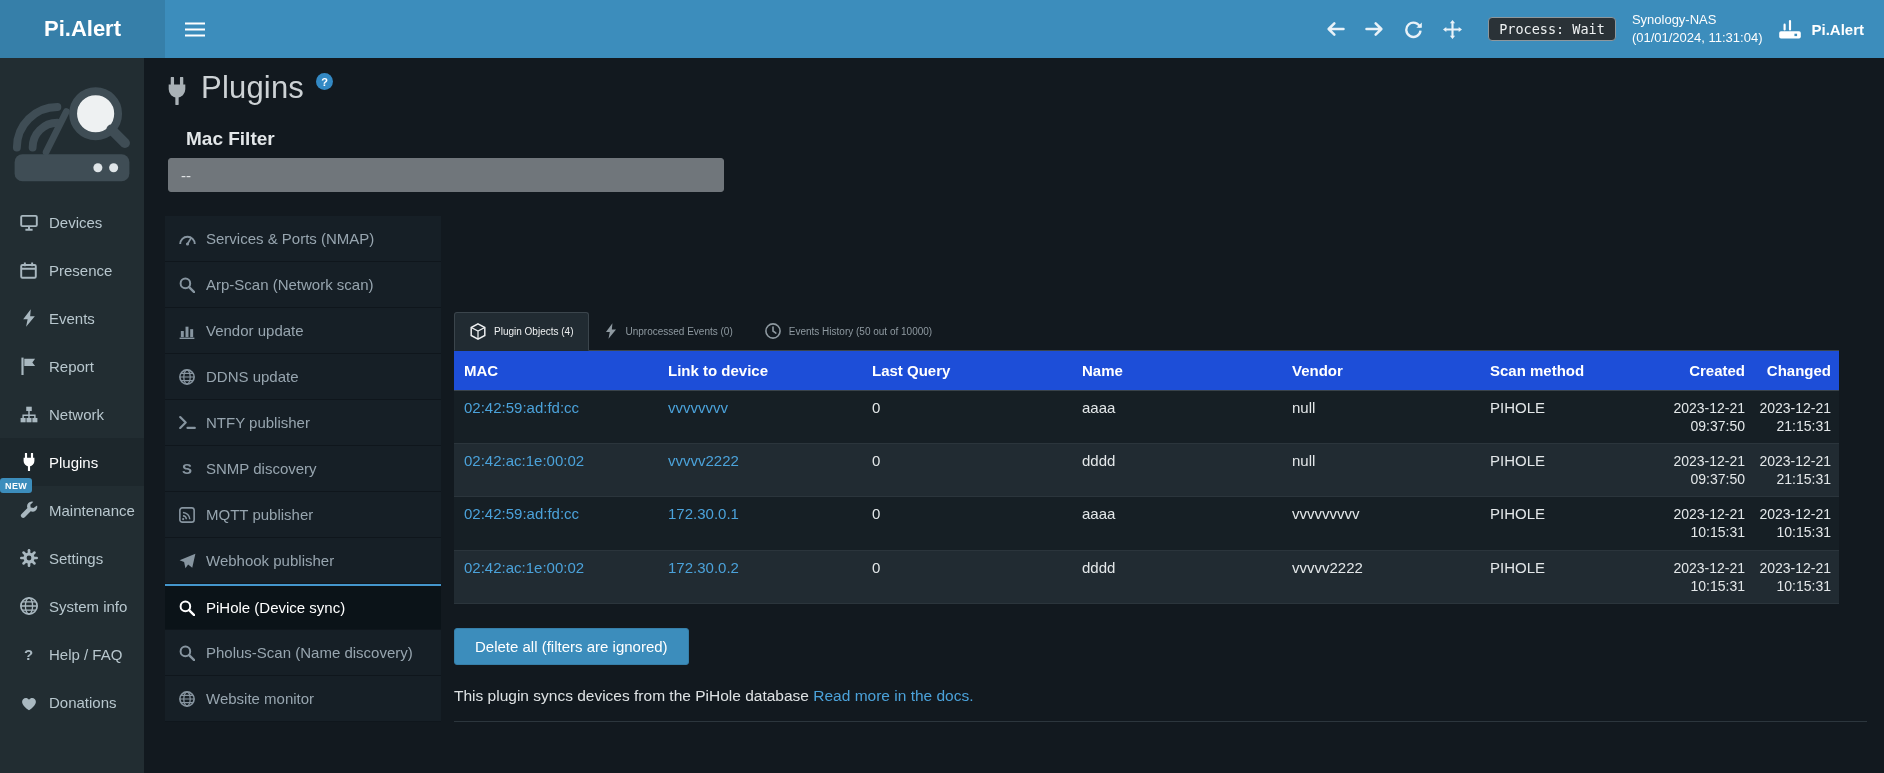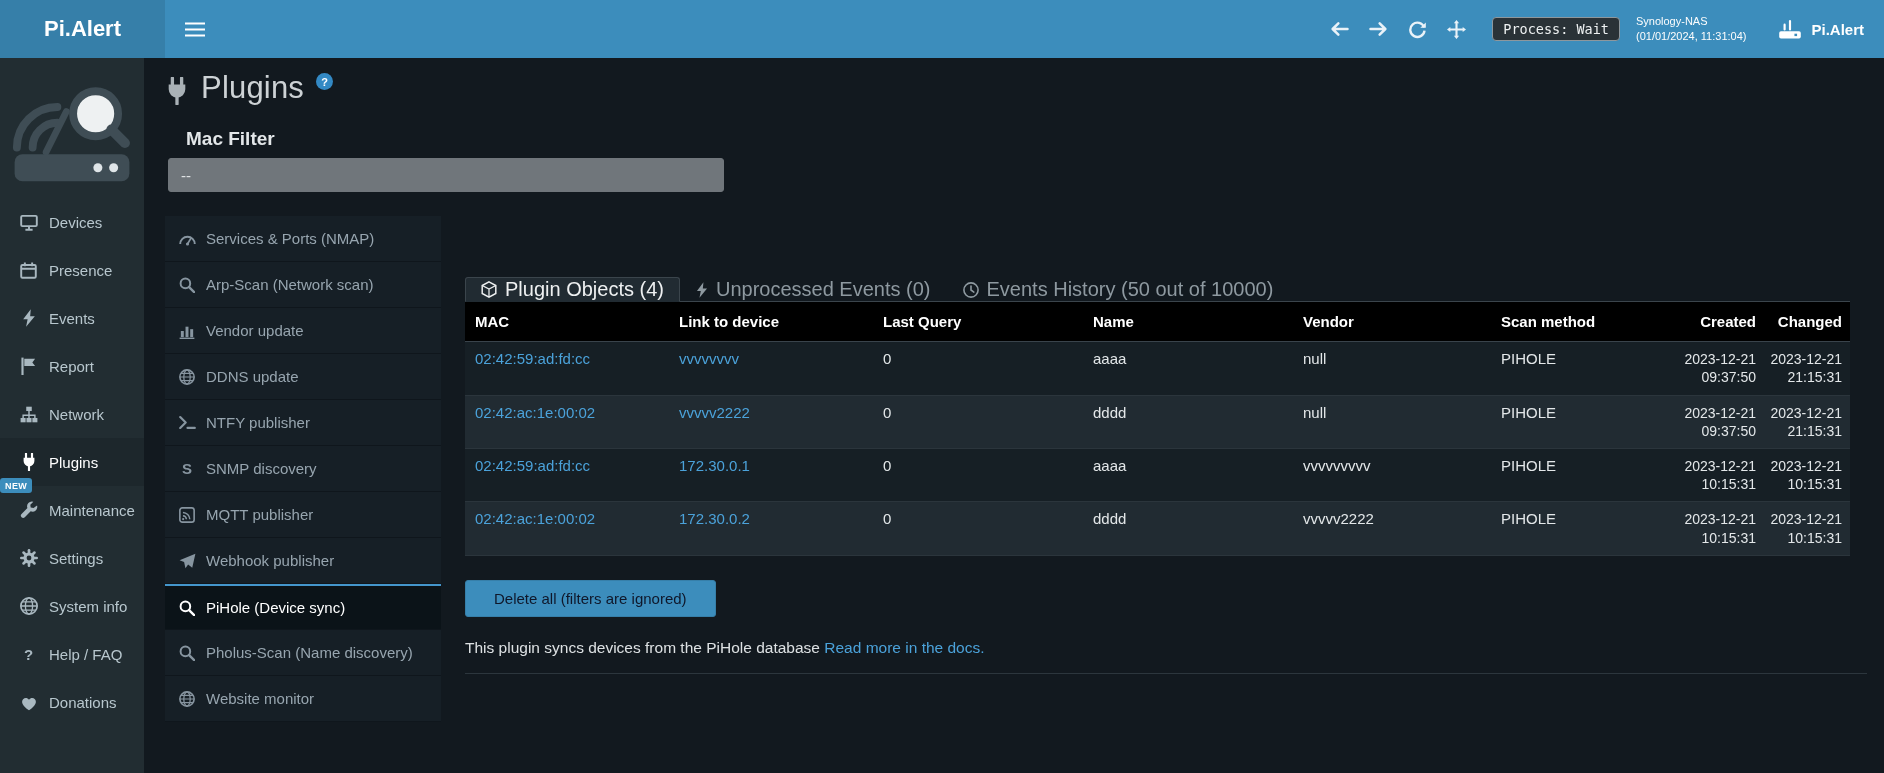--- a/index.html
+++ b/index.html
@@ -24,21 +24,21 @@
     background: none; border: none; height: 100%; padding: 0 20px;
     display: flex; align-items: center; cursor: pointer; color: #fff;
   }
   .right-cluster { margin-left: auto; display: flex; align-items: center; }
   .hicon { color: #e9f2f8; padding: 0 10px; display: flex; align-items: center; cursor: pointer; }
   .process-badge {
     font-family: "DejaVu Sans Mono", monospace; font-size: 13.5px;
     background: #2a3237; border: 1px solid #8d979d; border-radius: 4px;
     color: #eef1f2; padding: 3px 10px; margin: 0 16px 0 16px; white-space: nowrap;
   }
-  .host-block { font-size: 11px; line-height: 1.4; color: #fdfdfd; margin-right: 32px; }
+  .host-block { font-size: 13px; line-height: 1.4; color: #fdfdfd; margin-right: 16px; }
   .app-link { display: flex; align-items: center; gap: 9px; font-weight: bold; font-size: 15px; cursor: pointer; }
 
   
   .layout { display: flex; height: 715px; }
 
   
   .sidebar { width: 144px; background: #222d32; flex-shrink: 0; display: flex; flex-direction: column; }
   .logo-art { margin: 22px auto 10px; }
   .side-nav { display: flex; flex-direction: column; }
   .side-item {
@@ -64,62 +64,62 @@
     font-size: 11px; font-weight: bold; display: flex; align-items: center; justify-content: center;
     margin-top: 3px; cursor: pointer;
   }
   .filter-label { margin: 22px 0 8px 21px; font-size: 19px; font-weight: bold; color: #e3e7e9; }
   .filter-input {
     display: block; margin-left: 3px; width: 556px; height: 34px;
     background: #70767b; border: 1px solid #70767b; border-radius: 3px;
     color: #dfe2e4; font-size: 15px; padding: 0 12px;
   }
 
-  .content-cols { display: flex; margin-top: 24px; gap: 24px; align-items: center; }
+  .content-cols { display: flex; margin-top: 24px; gap: 13px; align-items: flex-end; }
 
   
   .pnav { width: 276px; flex-shrink: 0; display: flex; flex-direction: column; }
   .pnav-item {
     height: 46px; display: flex; align-items: center; gap: 10px; padding: 0 10px 0 13px;
     font-size: 15px; color: #97a5af; background: #161f26; border-bottom: 1px solid #0f161c; cursor: pointer;
   }
   .pnav-item.active { background: #0b1318; color: #fff; border-top: 2px solid #4496cc; }
   .picon { width: 18px; display: flex; justify-content: center; color: #8795a0; }
   .pnav-item.active .picon { color: #fff; }
 
   
   .tab-panel { flex: 1; min-width: 0; border-bottom: 1px solid #2c363d; padding-bottom: 16px; }
   .tab-bar { display: flex; width: 1385px; border-bottom: 1px solid #3b454c; margin-top: 13px; }
   .tab {
-    display: flex; align-items: center; gap: 8px; padding: 0 15px;
-    font-size: 20px; color: #8e99a0; cursor: pointer;
+    display: flex; align-items: center; gap: 8px; padding: 10px 15px;
+    font-size: 10px; color: #8e99a0; cursor: pointer;
     border: 1px solid transparent; margin-bottom: -1px; border-radius: 3px 3px 0 0;
   }
   .tab.active { background: #212b32; border-color: #3b454c; border-bottom-color: #212b32; color: #eef0f1; }
   .ticon { display: flex; }
 
   
   .data-table { width: 1385px; border-collapse: collapse; table-layout: fixed; }
   .data-table thead th {
-    background: #000000; text-align: left; font-size: 15px; color: #fff; font-weight: bold;
+    background: #1d4ed8; text-align: left; font-size: 15px; color: #fff; font-weight: bold;
     padding: 11px 10px; border-bottom: 1px solid #39434b; cursor: pointer;
   }
   .data-table tbody td {
     font-size: 15px; color: #e3e7e9; padding: 8px 10px; vertical-align: top;
     border-bottom: 1px solid #2b353c; overflow: hidden;
   }
   .data-table tbody tr:nth-child(odd) { background: #161f25; }
   .data-table tbody tr:nth-child(even) { background: #212b32; }
   .data-table th.num, .data-table td.date { text-align: right; padding-right: 8px; padding-left: 4px; }
   .data-table td.date { font-size: 14px; line-height: 1.3; }
   .cell-link { color: #4ba2da; cursor: pointer; }
 
   .delete-btn {
-    margin-top: 24px; background: #3c8dbc; border: 1px solid #367fa9; color: #0f172a;
-    font-size: 15px; padding: 9px 28px; border-radius: 3px; cursor: pointer; display: inline-block;
+    margin-top: 24px; background: #3c8dbc; border: 1px solid #367fa9; color: #ffffff;
+    font-size: 15px; padding: 9px 20px; border-radius: 3px; cursor: pointer; display: inline-block;
   }
   .note { margin-top: 22px; font-size: 15.5px; color: #dde1e3; }
   .note a { color: #4ba2da; cursor: pointer; }
 </style>
 </head>
 <body>
 
 <div class="app">
 
   <header class="topbar">

